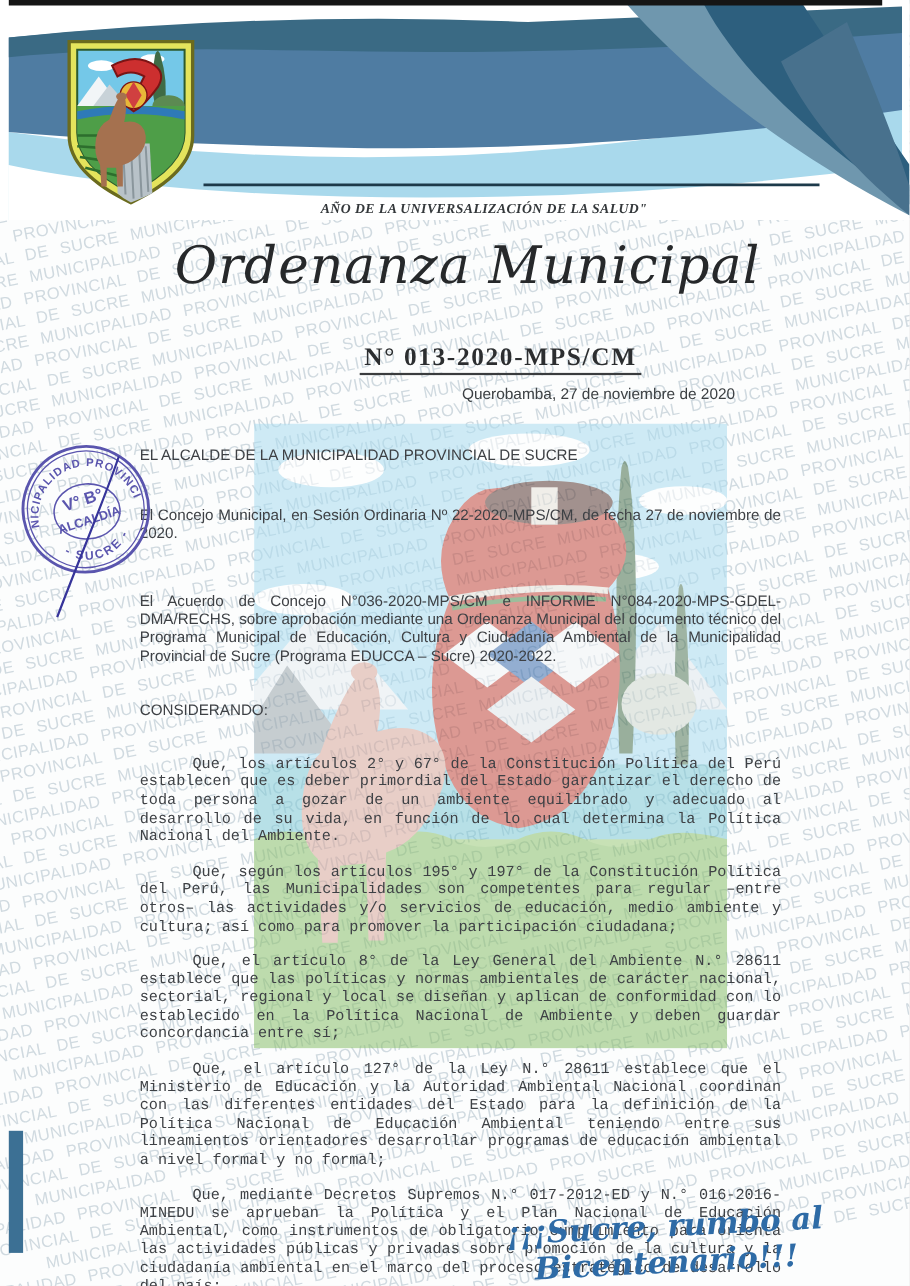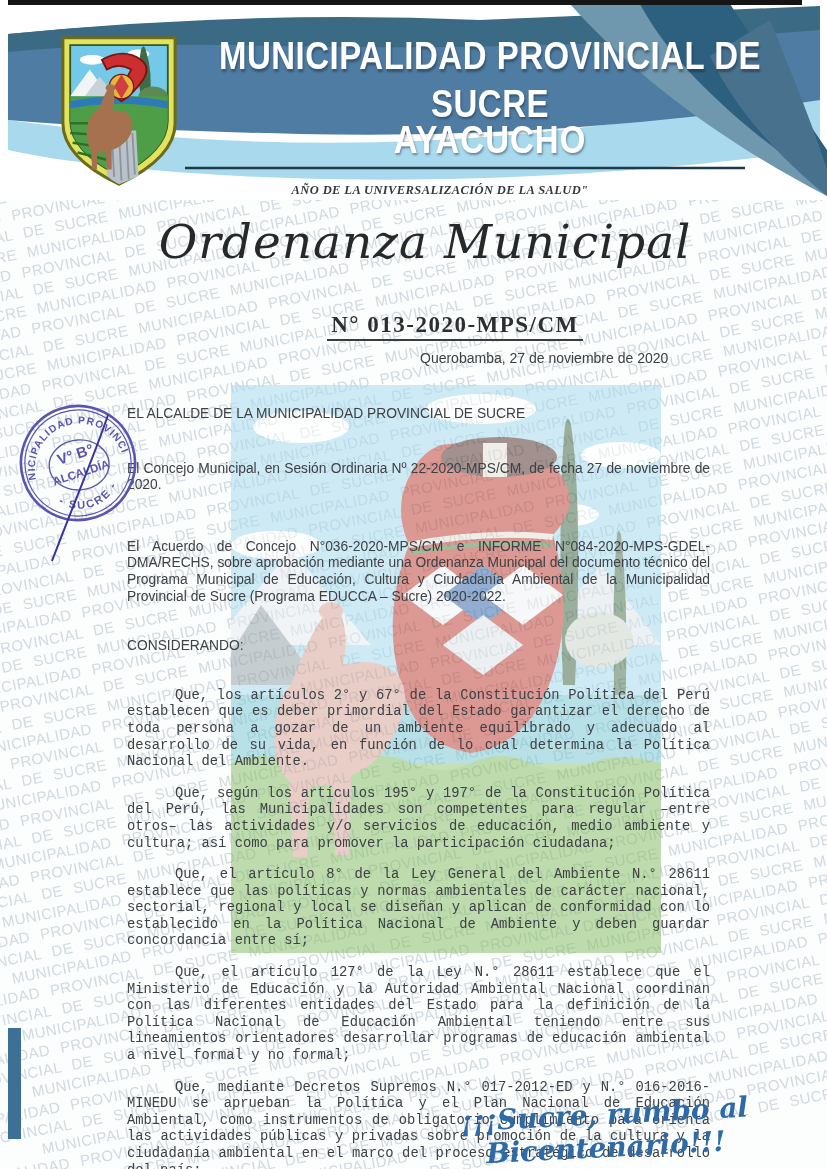--- a/index.html
+++ b/index.html
@@ -183,24 +183,20 @@
       <path d="M8,34 Q240,12 470,22 Q680,30 820,8 L820,100 Q560,140 300,134 Q120,130 8,120 Z" fill="#4f7ca2"></path>
 
       <path d="M8,34 Q250,10 480,20 L820,6 L820,30 Q540,52 280,46 Q110,42 8,52 Z" fill="#3a6a84"></path>
 
       <path d="M827,196 C700,130 620,60 570,4 L660,4 C710,60 780,130 827,168 Z" fill="#6f97ae"></path>
       <path d="M827,186 C730,120 670,60 640,4 L730,4 C760,50 800,110 827,150 Z" fill="#2d5f7e"></path>
       <path d="M827,196 C770,150 730,100 710,56 L770,20 C790,70 815,130 827,170 Z" fill="#48718d"></path>
 
       <line x1="185" y1="168" x2="745" y2="168" stroke="#1d3a4a" stroke-width="2.5"></line>
     </svg>
-    <div class="hdr-title">
-      <div class="l1">MUNICIPALIDAD PROVINCIAL DE SUCRE</div>
-      <div class="l2">AYACUCHO</div>
-    </div>
 
     
     <svg class="shield" viewBox="0 0 100 128" xmlns="http://www.w3.org/2000/svg">
       <path d="M4,4 L96,4 L96,74 Q96,102 50,124 Q4,102 4,74 Z" fill="#e4e45c" stroke="#6b6b1e" stroke-width="2.5"></path>
       <path d="M10,10 L90,10 L90,72 Q90,97 50,117 Q10,97 10,72 Z" fill="#74c8e8" stroke="#2d5a2d" stroke-width="1.5"></path>
       <ellipse cx="28" cy="22" rx="10" ry="4" fill="#ffffff"></ellipse>
       <ellipse cx="66" cy="17" rx="9" ry="3.5" fill="#ffffff"></ellipse>
       <polygon points="10,52 26,30 42,52" fill="#f2f5f7"></polygon>
       <polygon points="22,52 34,36 48,52" fill="#c8d2d8"></polygon>
       <path d="M72,14 Q78,34 75,52 L68,52 Q64,34 68,14 Q70,8 72,14 Z" fill="#3f6b46"></path>

